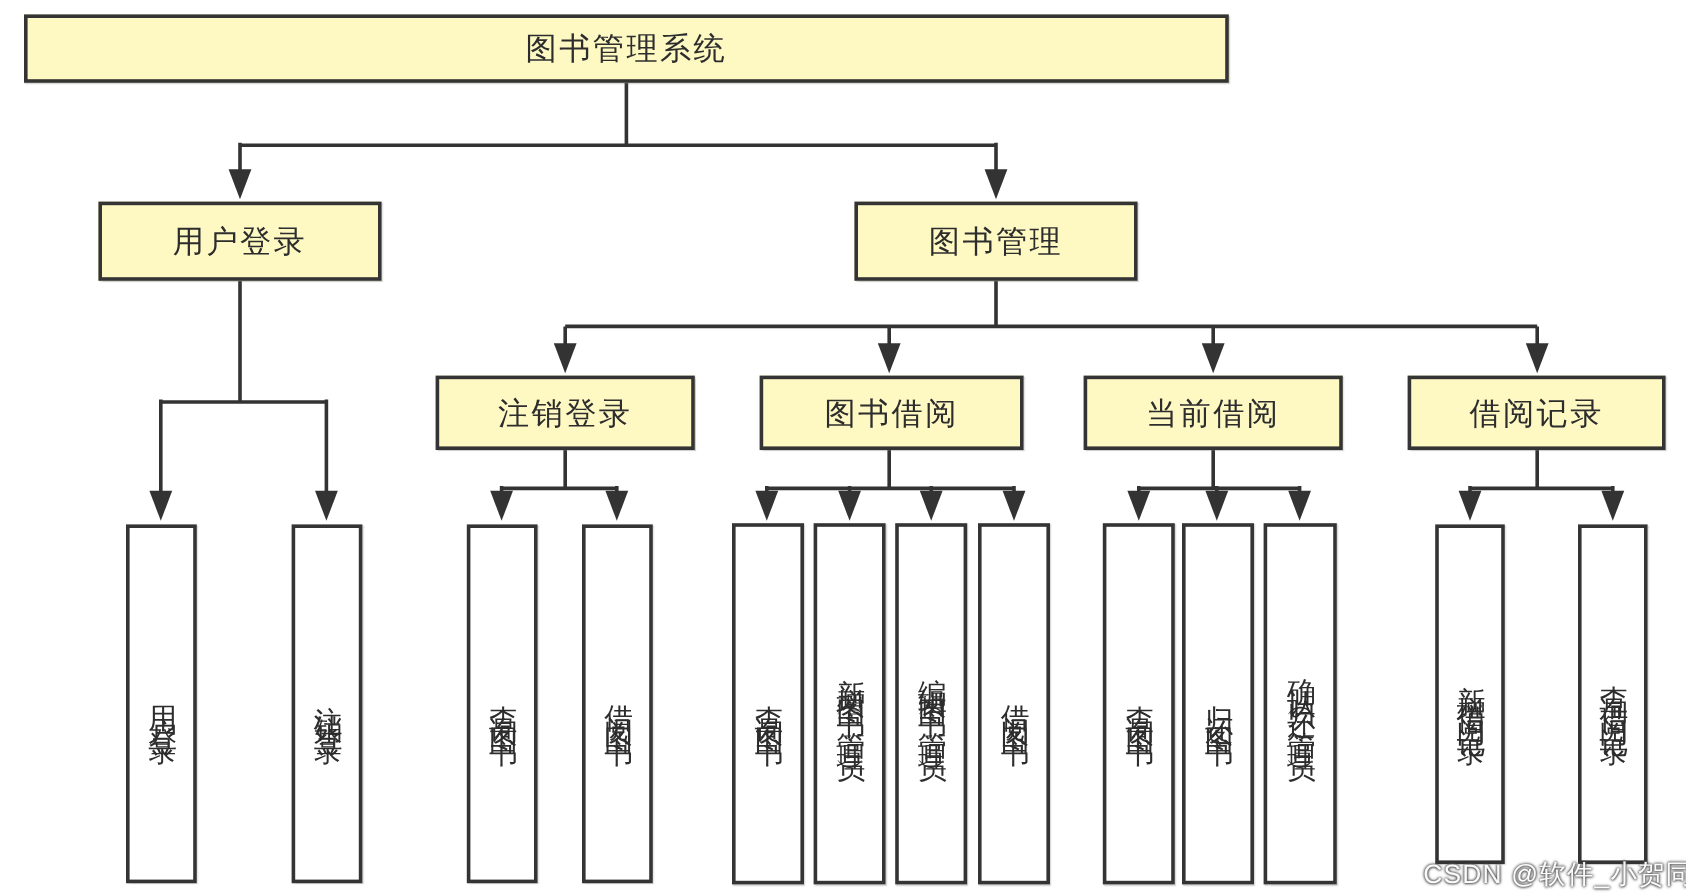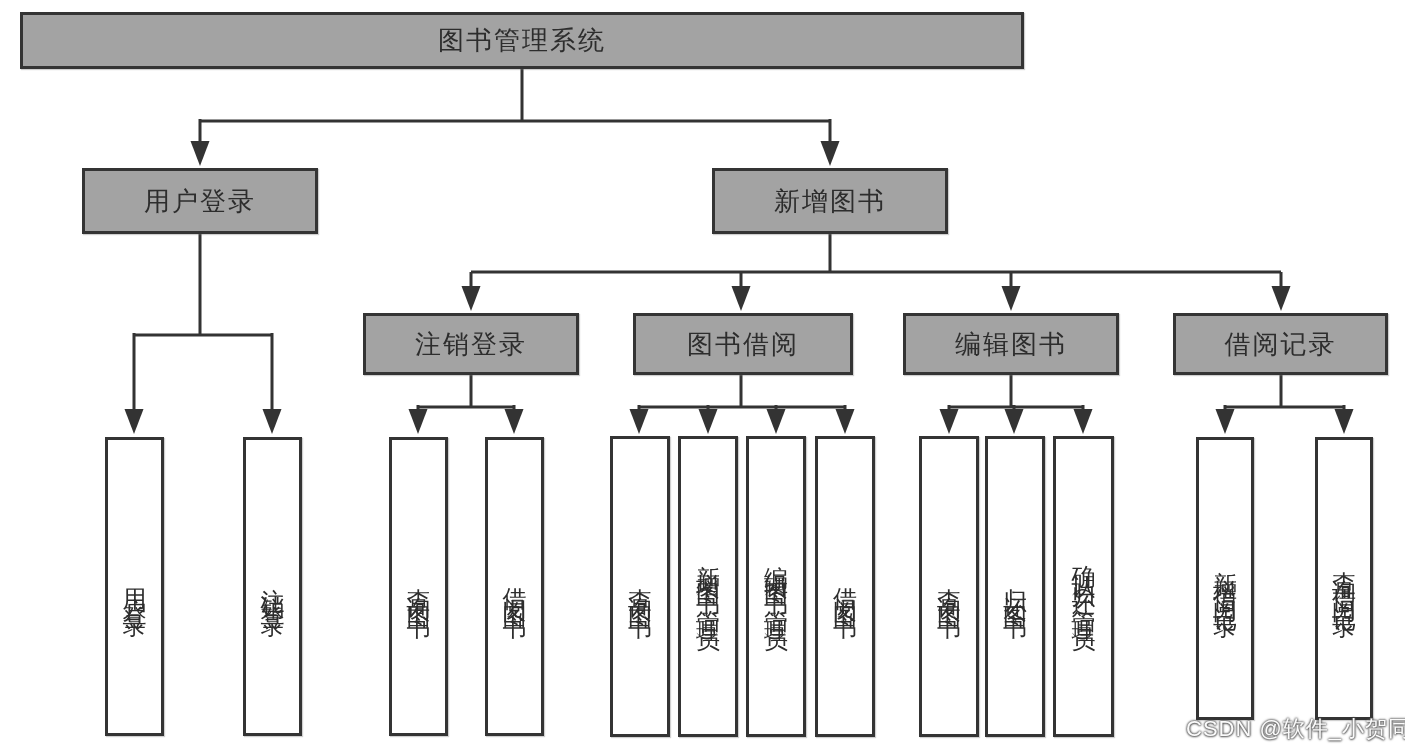--- a/index.html
+++ b/index.html
@@ -6,21 +6,21 @@
   .canvas{
     position:relative;
     width:1405px;height:747px;
     background:#ffffff;
     font-family:"Liberation Sans","DejaVu Sans",sans-serif;
     overflow:hidden;
   }
   .connector-layer{position:absolute;left:0;top:0;pointer-events:none;}
   .hnode{
     position:absolute;box-sizing:border-box;
-    border:3px solid #343434;background:#a3a3a3;
+    border:3px solid #343434;background:#fef9c3;
     display:flex;align-items:center;justify-content:center;
     font-size:26px;letter-spacing:2px;color:#2d2d2d;
     box-shadow:1px 1px 1px rgba(120,120,120,0.35);
   }
   .vnode{
     position:absolute;box-sizing:border-box;
     border:3px solid #343434;background:#ffffff;
     display:flex;align-items:center;justify-content:center;
     color:#2d2d2d;
     box-shadow:1px 1px 1px rgba(120,120,120,0.35);
@@ -87,31 +87,31 @@
   </svg>
 
   <div class="hnode" style="left:20px;top:12px;width:1004px;height:57px">
     <span>图书管理系统</span>
   </div>
 
   <div class="hnode" style="left:82px;top:168px;width:236px;height:66px">
     <span>用户登录</span>
   </div>
   <div class="hnode" style="left:712px;top:168px;width:236px;height:66px">
-    <span>新增图书</span>
+    <span>图书管理</span>
   </div>
 
   <div class="hnode" style="left:363px;top:313px;width:216px;height:62px">
     <span>注销登录</span>
   </div>
   <div class="hnode" style="left:633px;top:313px;width:220px;height:62px">
     <span>图书借阅</span>
   </div>
   <div class="hnode" style="left:903px;top:313px;width:216px;height:62px">
-    <span>编辑图书</span>
+    <span>当前借阅</span>
   </div>
   <div class="hnode" style="left:1173px;top:313px;width:215px;height:62px">
     <span>借阅记录</span>
   </div>
 
   <div class="vnode" style="left:105px;top:437px;width:59px;height:299px">
     <span class="vtext">用户登录</span>
   </div>
   <div class="vnode" style="left:243px;top:437px;width:59px;height:299px">
     <span class="vtext">注销登录</span>

